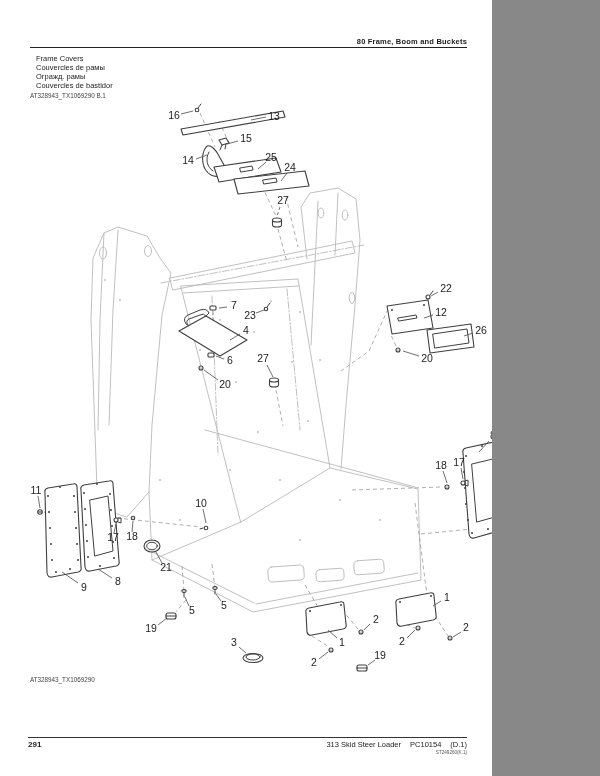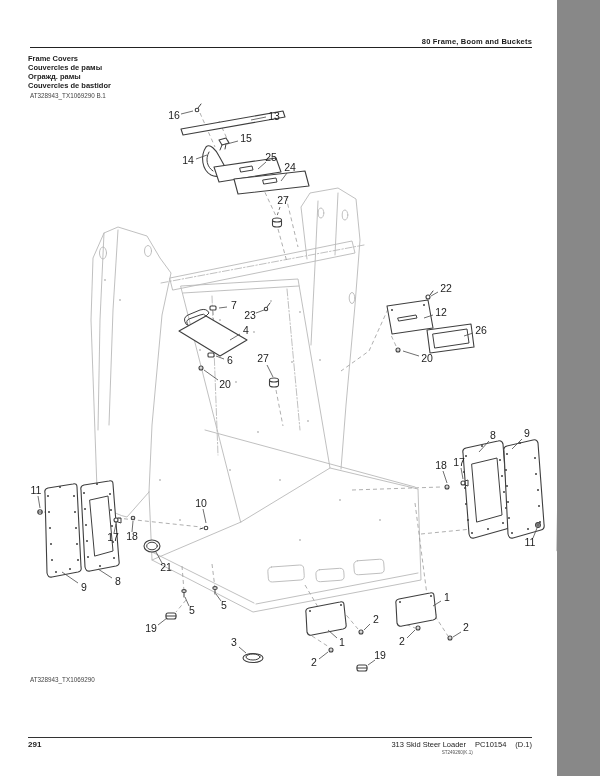--- a/index.html
+++ b/index.html
@@ -1,32 +1,32 @@
 <!DOCTYPE html>
 <html style="--ink: #1c1c1c; --machine: #b9b9b9; --part: #3f3f3f; --leader: #4a4a4a; --dash: #9a9a9a; --paper: #ffffff;"><head>
 <meta charset="utf-8">
 <style>
   :root{
     --ink:#1c1c1c; --machine:#b9b9b9; --part:#3f3f3f;
     --leader:#4a4a4a; --dash:#9a9a9a; --paper:#ffffff;
   }
   html,body{margin:0;padding:0;background:#888;}
-  .page{position:relative;width:557px;height:776px;background:var(--paper);
+  .page{position:relative;width:492px;height:776px;background:var(--paper);
         font-family:"Liberation Sans",sans-serif;color:var(--ink);overflow:hidden;}
   
   .hdr-section{position:absolute;top:37px;right:25px;font-size:7.5px;font-weight:bold;letter-spacing:.2px;}
   .hdr-rule{position:absolute;top:47px;left:30px;right:25px;height:1.4px;background:#222;}
   
-  .titles{position:absolute;top:54px;left:28px;font-size:7.5px;font-weight:bold;line-height:9px;}
+  .titles{position:absolute;top:54px;left:36px;font-size:7.5px;font-weight:normal;line-height:9px;}
   .fig-ref-top{position:absolute;top:92px;left:30px;font-size:6.3px;color:#444;}
   .fig-ref-bottom{position:absolute;top:676px;left:30px;font-size:6.3px;color:#444;}
   
   .ftr-rule{position:absolute;top:737px;left:28px;right:25px;height:1px;background:#333;}
   .ftr-page{position:absolute;top:740px;left:28px;font-size:8px;font-weight:bold;}
-  .ftr-right{position:absolute;top:740px;right:25px;text-align:center;font-size:7.5px;}
+  .ftr-right{position:absolute;top:740px;right:25px;text-align:right;font-size:7.5px;}
   .ftr-right .seg{margin-left:9px;}
   .ftr-stamp{display:block;font-size:4.6px;color:#555;margin-top:1px;}
   
   svg#diagram{position:absolute;left:0;top:0;}
   .wire{stroke:var(--machine);fill:none;stroke-width:.9;stroke-linejoin:round;stroke-linecap:round;}
   .wdot{fill:var(--machine);stroke:none;}
   .dash{stroke:var(--dash);fill:none;stroke-width:.8;stroke-dasharray:4 3;}
   .part{stroke:var(--part);fill:#fff;stroke-width:1.1;stroke-linejoin:round;stroke-linecap:round;}
   .pline{stroke:var(--part);fill:none;stroke-width:1;stroke-linecap:round;}
   .pdot{fill:var(--part);stroke:none;}

